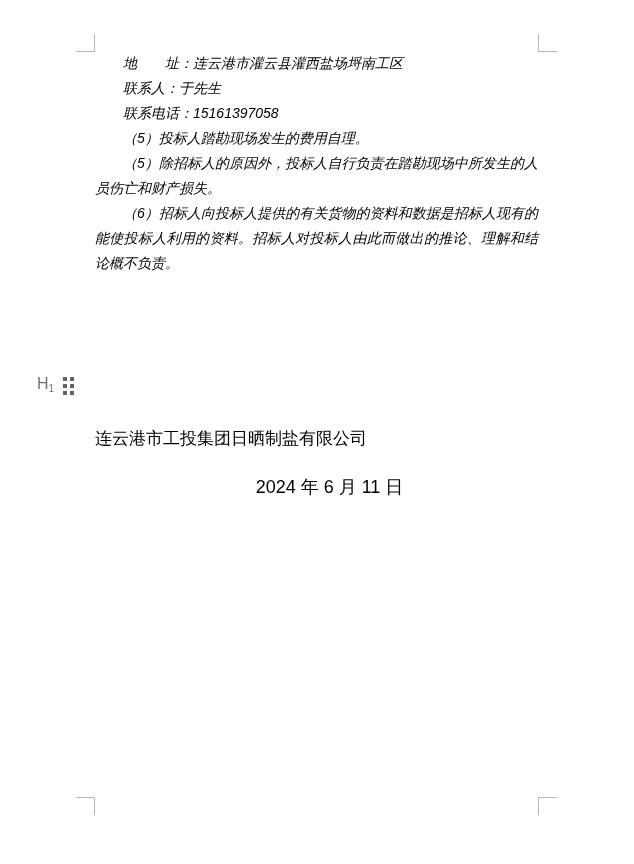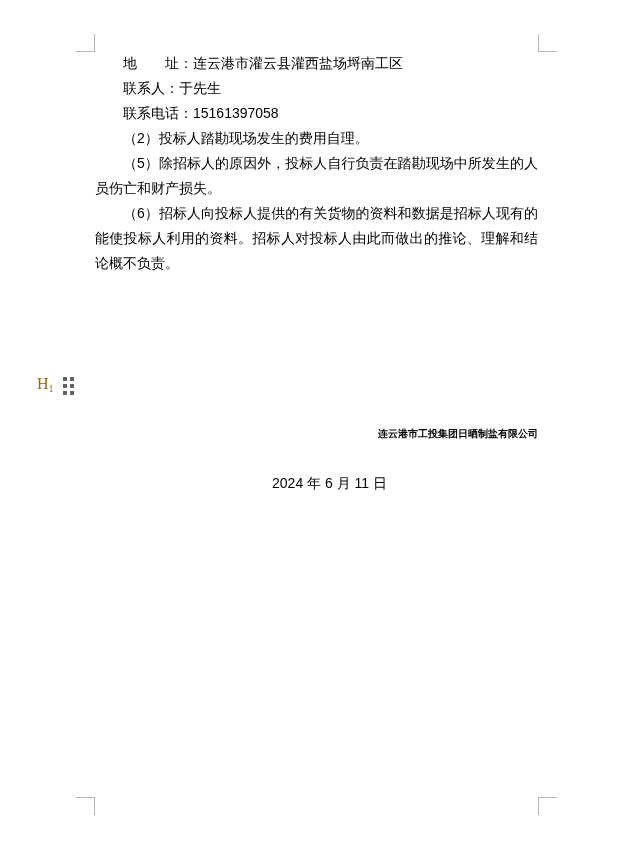--- a/index.html
+++ b/index.html
@@ -36,38 +36,38 @@
     width: 443px;
     font-size: 14px;
     line-height: 25px;
     text-align: justify;
     text-justify: inter-ideograph;
   }
   .text-area p {
     margin: 0;
     padding: 0;
     text-indent: 2em;
+    font-style: italic;
   }
 
   
   .margin-marker {
     position: absolute;
     left: 37px;
     top: 374px;
     display: flex;
     align-items: center;
     gap: 9px;
     cursor: pointer;
   }
   .h-marker {
-    color: #a16207;
+    color: #737373;
     font-size: 16px;
     line-height: 19px;
     font-weight: 400;
-    font-family: Liberation Serif, serif;
   }
   .h-marker .lvl {
     font-size: 10px;
     vertical-align: -3px;
   }
   .drag-handle {
     display: grid;
     grid-template-columns: repeat(2, 4px);
     grid-template-rows: repeat(3, 4px);
     gap: 3px;
@@ -77,49 +77,49 @@
     height: 4px;
     background: #636363;
   }
 
   
   .company {
     position: absolute;
     left: 95px;
     top: 427px;
     width: 443px;
-    text-align: right;
-    font-size: 10px;
-    font-weight: bold;
+    text-align: left;
+    font-size: 17px;
+    font-weight: normal;
   }
   .sig-date {
     position: absolute;
     left: 95px;
     top: 475px;
     width: 443px;
     text-align: center;
-    font-size: 14px;
+    font-size: 18px;
     transform: translateX(13px);
   }
 </style>
 </head>
 <body>
 
 <div class="page">
 
   <div class="bmark tl"></div>
   <div class="bmark tr"></div>
   <div class="bmark bl"></div>
   <div class="bmark br"></div>
 
   <div class="text-area">
     <p>地　　址：连云港市灌云县灌西盐场埒南工区</p>
     <p>联系人：于先生</p>
     <p>联系电话：15161397058</p>
-    <p>（2）投标人踏勘现场发生的费用自理。</p>
+    <p>（5）投标人踏勘现场发生的费用自理。</p>
     <p>（5）除招标人的原因外，投标人自行负责在踏勘现场中所发生的人员伤亡和财产损失。</p>
     <p>（6）招标人向投标人提供的有关货物的资料和数据是招标人现有的能使投标人利用的资料。招标人对投标人由此而做出的推论、理解和结论概不负责。</p>
   </div>
 
   <div class="margin-marker">
     <span class="h-marker"><span>H</span><span class="lvl">1</span></span>
     <span class="drag-handle">
       <span></span>
         <span></span>
         <span></span>

